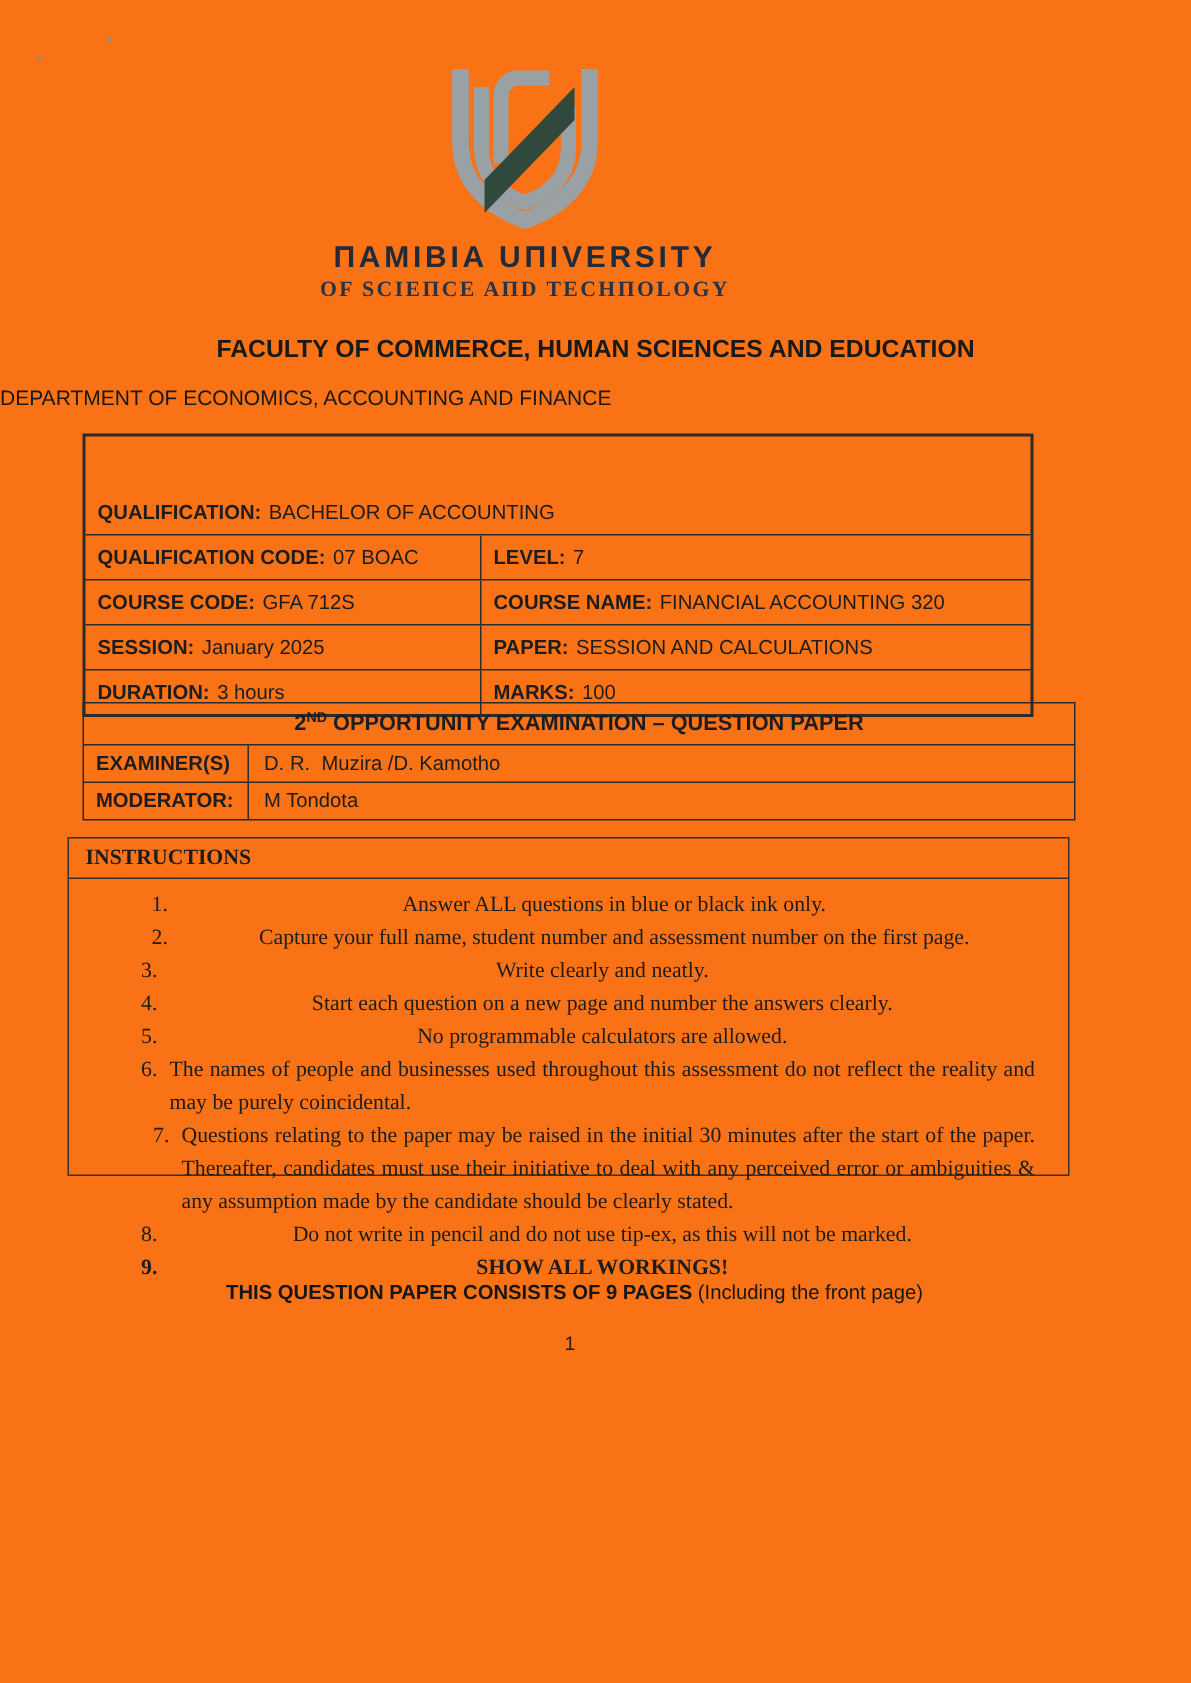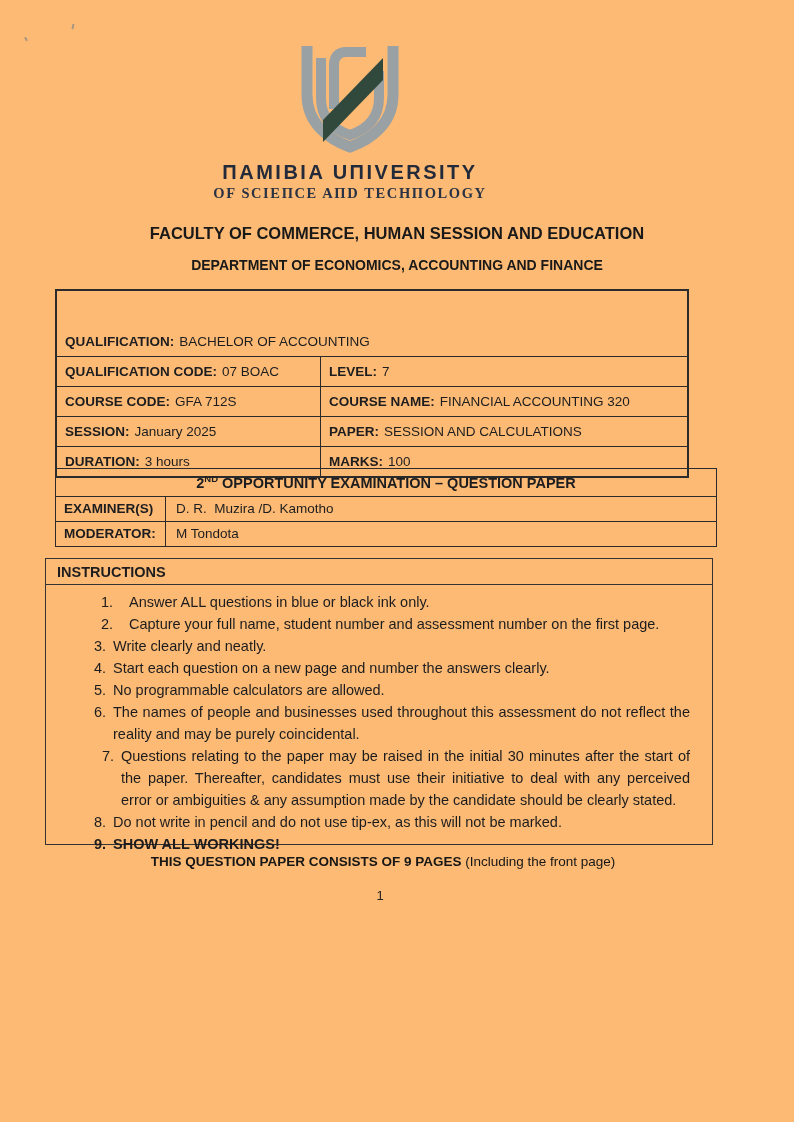--- a/index.html
+++ b/index.html
@@ -1,36 +1,36 @@
 <!DOCTYPE html>
 <html><head>
 <meta charset="utf-8">
 <style>
   * { margin:0; padding:0; box-sizing:border-box; }
   html,body { width:794px; height:1122px; background:#ffffff; overflow:hidden;
               font-family:"Liberation Sans", sans-serif; color:#1d1d1f; }
-  .page { position:relative; width:794px; height:1122px; background:#fdba74; }
+  .page { position:relative; width:794px; height:1122px; background:#f97316; }
 
   
   .speck { position:absolute; background:#8a8a8a; opacity:.75; }
   .speck-1 { left:72px; top:24px; width:2px; height:5px; transform:rotate(12deg); }
   .speck-2 { left:25px; top:37px; width:2px; height:4px; transform:rotate(-30deg); }
 
   
   .logo-block { position:absolute; left:0; top:45px; width:700px; text-align:center; }
   .shield { width:104px; height:110px; display:block; margin:0 auto; }
   .wordmark-1 { margin-top:6px; font-size:20px; font-weight:bold; letter-spacing:2.5px;
                 color:#232b3a; }
   .wordmark-2 { margin-top:1px; font-size:14.5px; font-weight:600; letter-spacing:1.6px;
                 color:#2a3344;font-family:Liberation Serif, serif; }
 
   .faculty { position:absolute; left:0; top:224px; width:794px; text-align:center;
              font-size:16.5px; font-weight:bold; color:#191919; }
-  .department { position:absolute; left:0; top:257px; width:794px; text-align:center;
-                font-size:14px; font-weight:bold; color:#191919; }
+  .department { position:absolute; left:0; top:257px; width:794px; 
+                font-size:14px; font-weight:normal; color:#191919; }
 
   
   .tbl1 { position:absolute; left:55px; top:289px; width:634px;
           border:2px solid #2b2b2b; }
   .t-row { display:flex; border-top:1.5px solid #2b2b2b; }
   .t-row:first-child { border-top:none; }
   .t-cell { padding:5px 8px 6px 8px; font-size:13.5px; min-height:29px; display:flex;
             align-items:center; }
   .t-cell.c1 { width:264px; border-right:1.5px solid #2b2b2b;text-align:right; }
   .t-cell.c2 { flex:1; }
@@ -45,33 +45,33 @@
   .tbl2 .head { text-align:center; font-size:14.5px; font-weight:bold; padding:4px 4px 5px;
                 border-bottom:1.5px solid #2b2b2b; }
   .tbl2 .head sup { font-size:9.5px; }
   .tbl2 .row { display:flex; font-size:13.5px; }
   .tbl2 .row + .row { border-top:1.5px solid #2b2b2b; }
   .tbl2 .rc1 { width:110px; font-weight:bold; padding:4px 8px 5px;
                border-right:1.5px solid #2b2b2b; }
   .tbl2 .rc2 { flex:1; padding:4px 10px 5px; white-space:pre-wrap; }
 
   
-  .instructions { position:absolute; left:45px; top:558px; width:668px; height:287px;
-                  border:1.7px solid #333; }
+  .instructions { position:absolute; left:45px; top:558px; width:668px; height:226px;
+                  border:1.7px solid #333;font-family:Liberation Serif, serif; }
   .inst-title { font-size:14.5px; font-weight:bold; padding:5px 0 4px 11px;
                 border-bottom:1.5px solid #333; }
   .inst-list { padding:6px 22px 0 0; }
   .inst-item { display:flex; font-size:14.5px; line-height:22px; color:#1c1c1e; }
   .inst-item .num { flex:none; }
   .ind-a { padding-left:55px; } .ind-a .num { width:28px; }
   .ind-b { padding-left:48px; } .ind-b .num { width:19px; }
   .ind-c { padding-left:56px; } .ind-c .num { width:19px; }
   .just .txt { text-align:justify; }
   .inst-item.bold-item { font-weight:bold; }
-  .txt { flex:1; }
+  .txt { flex:1;text-align:center; }
 
   .footer-line { position:absolute; left:0; top:854px; width:766px; text-align:center;
                  font-size:13.5px; color:#161616; }
   .footer-line b { font-weight:bold; }
   .page-num { position:absolute; left:0; top:888px; width:760px; text-align:center;
               font-size:13px; color:#222; }
 </style>
 </head>
 <body>
 
@@ -88,21 +88,21 @@
       <path d="M23,13 V53 C23,72 34,84 52,90 C70,84 81,72 81,53 V26" fill="none" stroke="#9aa1a4" stroke-width="10"></path>
 
       <path d="M36,64 V20 C36,11 41,7 48,7 L68,7" fill="none" stroke="#9aa1a4" stroke-width="10"></path>
 
       <polygon points="25,97 25,75 85,13 85,35" fill="#31493d"></polygon>
     </svg>
     <div class="wordmark-1">ΠAMIBIA UΠIVERSITY</div>
     <div class="wordmark-2">OF SCIEΠCE AΠD TECHΠOLOGY</div>
   </div>
 
-  <div class="faculty">FACULTY OF COMMERCE, HUMAN SESSION AND EDUCATION</div>
+  <div class="faculty">FACULTY OF COMMERCE, HUMAN SCIENCES AND EDUCATION</div>
   <div class="department">DEPARTMENT OF ECONOMICS, ACCOUNTING AND FINANCE</div>
 
   <div class="tbl1">
     <div class="t-row">
       <div class="t-cell full">
         <span class="lbl">QUALIFICATION:</span>
         <span class="val bold">BACHELOR OF ACCOUNTING</span>
       </div>
     </div>
     <div class="t-row">

